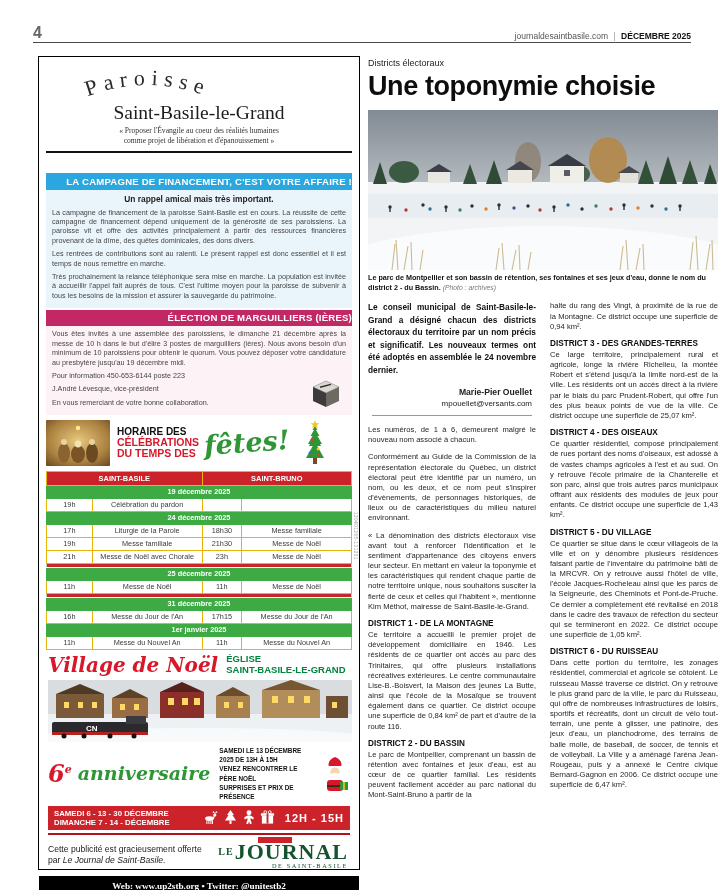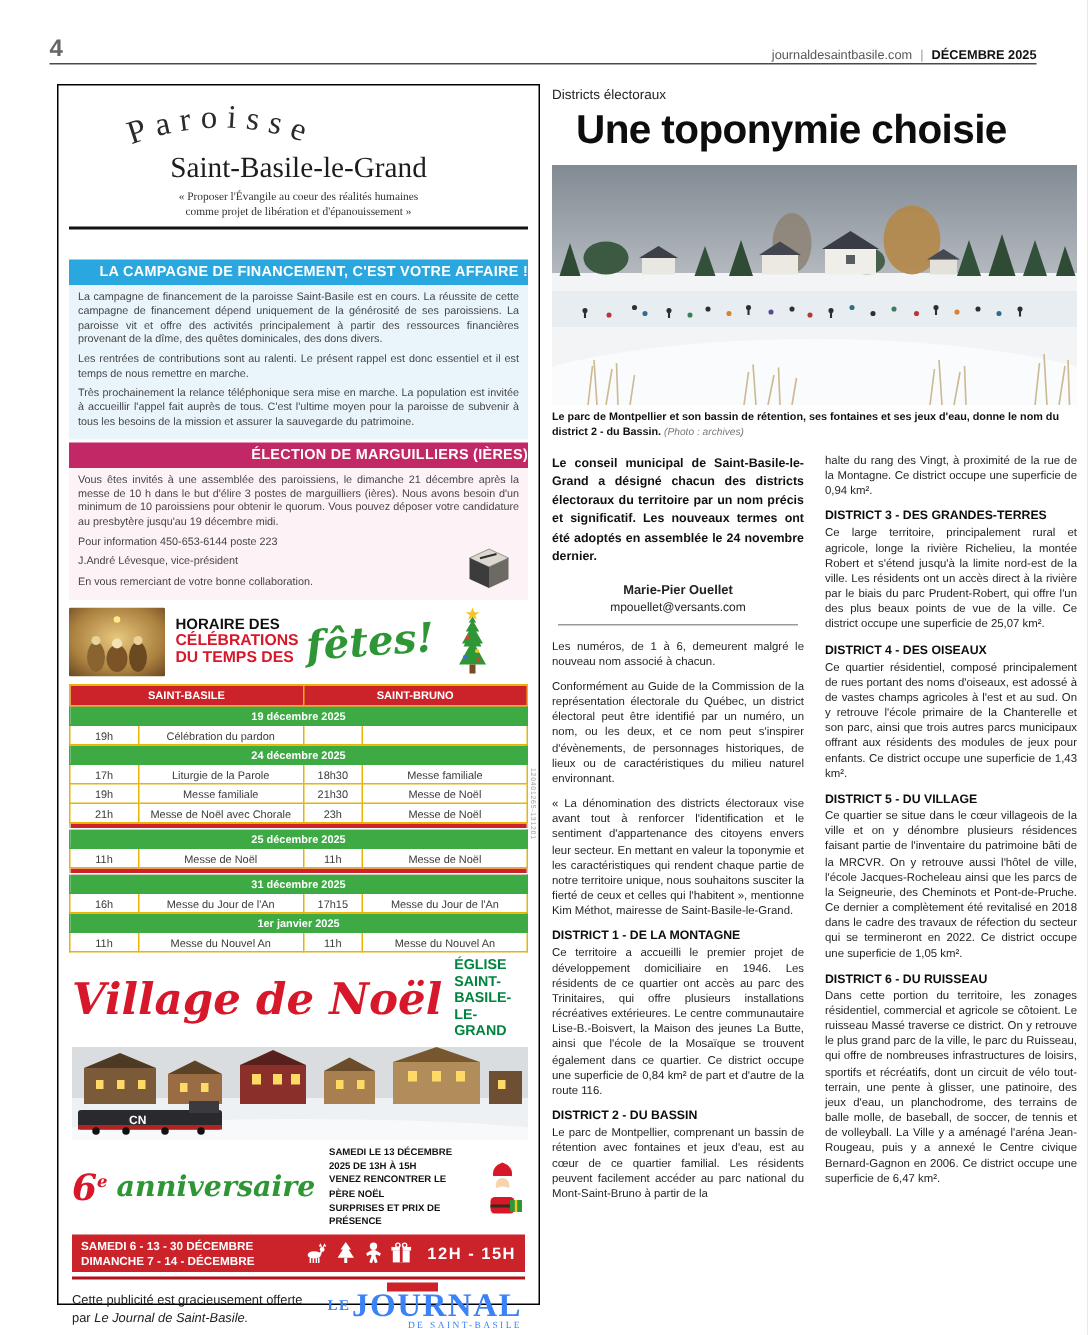--- a/index.html
+++ b/index.html
@@ -41,55 +41,55 @@
   .ht-red{font-size:10.5px;font-weight:bold;color:#d7182a;}
   .ht-script{font-family:"DejaVu Serif",serif;font-style:italic;font-weight:bold;color:#2f9636;font-size:27px;transform:rotate(-4deg);margin:0 2px 0 0;}
   .sched{width:calc(100% - 14px);margin:3px 7px 0;border-collapse:collapse;font-size:7.3px;color:#3b3b3b;}
   .sched td,.sched th{border:1px solid #eab308;padding:1.5px 2px;text-align:center;}
   .sched th{background:#cc2229;color:#fff;font-size:7.4px;padding:2px 0;}
   .sched .date-row td{background:#3daa44;color:#fff;font-weight:bold;border-color:#3daa44;padding:1.5px 0;}
   .sched .divider-row td{background:#cc2229;height:3px;padding:0;border:1.5px solid #fff;border-left:1px solid #c6c6c6;border-right:1px solid #c6c6c6;}
   .side-code{position:absolute;right:1px;top:455px;writing-mode:vertical-rl;font-size:4.6px;color:#999;letter-spacing:.5px;}
   
   .vil-head{display:flex;align-items:center;padding:4px 9px 2px;gap:8px;}
-  .vil-script{font-family:"DejaVu Serif",serif;font-style:italic;font-weight:bold;color:#d7182a;font-size:29px;line-height:1;white-space:nowrap;}
+  .vil-script{font-family:"DejaVu Serif",serif;font-style:italic;font-weight:bold;color:#d7182a;font-size:20px;line-height:1;white-space:nowrap;}
   .vil-church{color:#00833e;font-weight:bold;font-size:9.5px;line-height:1.15;}
   .vil-photo{display:block;margin:2px 9px 0;}
   
   .anniv{display:flex;align-items:center;padding:4px 9px 1px;gap:6px;}
   .an-num{font-family:"DejaVu Serif",serif;font-style:italic;font-weight:bold;color:#d7182a;font-size:24px;line-height:1;flex:none;}
   .an-num sup{font-size:11px;}
   .an-word{font-family:"DejaVu Serif",serif;font-style:italic;font-weight:bold;color:#2f9636;font-size:19px;line-height:1;flex:none;margin-right:3px;}
   .an-lines{flex:1;font-size:6.4px;font-weight:bold;color:#111;line-height:1.45;}
   .red-banner{margin:3px 9px 0;background:#cc2229;color:#fff;display:flex;align-items:center;padding:3px 6px;gap:6px;}
   .rb-dates{font-size:7.8px;font-weight:bold;line-height:1.2;flex:1;white-space:nowrap;}
   .rb-icons{display:flex;align-items:center;gap:4px;flex:none;}
   .rb-hours{font-size:11px;font-weight:bold;letter-spacing:1px;flex:none;padding-left:4px;}
   .red-rule{margin:3px 9px 0;border-bottom:2.2px solid #b2131b;}
   
   .ad-credit{display:flex;align-items:center;padding:6px 9px 4px;}
   .credit-text{flex:1;font-size:8.6px;color:#222;line-height:1.35;}
   .credit-text .it{font-style:italic;}
-  .journal-logo{flex:none;position:relative;text-align:right;padding-right:2px;font-family:"Liberation Serif",serif;color:#3b82f6;}
+  .journal-logo{flex:none;position:relative;text-align:right;padding-right:2px;font-family:"Liberation Serif",serif;color:#14532d;}
   .jl-redbox{position:absolute;right:58px;top:-4px;width:34px;height:6px;background:#cc2229;}
   .jl-main{font-size:22px;font-weight:bold;letter-spacing:1px;line-height:1;}
   .jl-le{font-size:10px;vertical-align:4px;margin-right:1px;}
   .jl-sub{font-size:6.3px;letter-spacing:1.6px;margin-top:-1px;}
   .web-banner{background:#000;color:#fff;text-align:center;font-family:"Liberation Serif",serif;font-weight:bold;font-size:9.2px;line-height:1.5;padding:4px 0;margin-top:3px;}
   
   #article{position:absolute;left:368px;top:58px;width:350px;}
   .kicker{font-size:9px;color:#222;}
-  .headline{font-size:27px;font-weight:bold;color:#0d0d0d;letter-spacing:-.4px;margin-top:3px;margin-left:16px;}
+  .headline{font-size:27px;font-weight:bold;color:#0d0d0d;letter-spacing:-.4px;margin-top:3px;}
   .art-photo{display:block;margin-top:8px;}
   .caption{font-size:7.2px;font-weight:bold;color:#111;line-height:1.35;margin-top:3px;}
   .caption .credit{font-weight:normal;font-style:italic;color:#777;font-size:6.8px;}
   .cols{display:flex;gap:14px;margin-top:9px;}
   .col{width:168px;}
   .lede{font-size:8.3px;font-weight:bold;line-height:1.5;text-align:justify;color:#111;}
-  .byline{text-align:center;margin:11px 4px 9px;border-bottom:1px solid #999;padding-bottom:7px;}
+  .byline{text-align:right;margin:11px 4px 9px;border-bottom:1px solid #999;padding-bottom:7px;}
   .by-name{font-size:8.6px;font-weight:bold;}
   .by-mail{font-size:8px;margin-top:2px;}
   .art-p{font-size:7.6px;line-height:1.34;color:#1f1f1f;text-align:justify;margin:0 0 7px;}
   .district-h{font-size:8.2px;font-weight:bold;color:#0d0d0d;margin:3px 0 2px;}
   svg{display:block;}
 </style>
 </head>
 <body>
 
 <div id="page">
@@ -116,20 +116,21 @@
         <div class="ph-quote">
           <div>« Proposer l'Évangile au coeur des réalités humaines</div>
           <div>comme projet de libération et d'épanouissement »</div>
         </div>
       </div>
     </div>
     <div class="black-rule"></div>
 
     <div class="banner blue">LA CAMPAGNE DE FINANCEMENT, C'EST VOTRE AFFAIRE !</div>
     <div class="sect-body blue-bg">
+      <div class="sub-bold">Un rappel amical mais très important.</div>
       <p>La campagne de financement de la paroisse Saint-Basile est en cours. La réussite de cette campagne de financement dépend uniquement de la générosité de ses paroissiens. La paroisse vit et offre des activités principalement à partir des ressources financières provenant de la dîme, des quêtes dominicales, des dons divers.</p>
       <p>Les rentrées de contributions sont au ralenti. Le présent rappel est donc essentiel et il est temps de nous remettre en marche.</p>
       <p>Très prochainement la relance téléphonique sera mise en marche. La population est invitée à accueillir l'appel fait auprès de tous. C'est l'ultime moyen pour la paroisse de subvenir à tous les besoins de la mission et assurer la sauvegarde du patrimoine.</p>
     </div>
 
     <div class="banner magenta">ÉLECTION DE MARGUILLIERS (IÈRES)</div>
     <div class="sect-body pink-bg">
       <p>Vous êtes invités à une assemblée des paroissiens, le dimanche 21 décembre après la messe de 10 h dans le but d'élire 3 postes de marguilliers (ières). Nous avons besoin d'un minimum de 10 paroissiens pour obtenir le quorum. Vous pouvez déposer votre candidature au presbytère jusqu'au 19 décembre midi.</p>
       <p class="plain">Pour information 450-653-6144 poste 223</p>
       <p class="plain">J.André Lévesque, vice-président</p>

